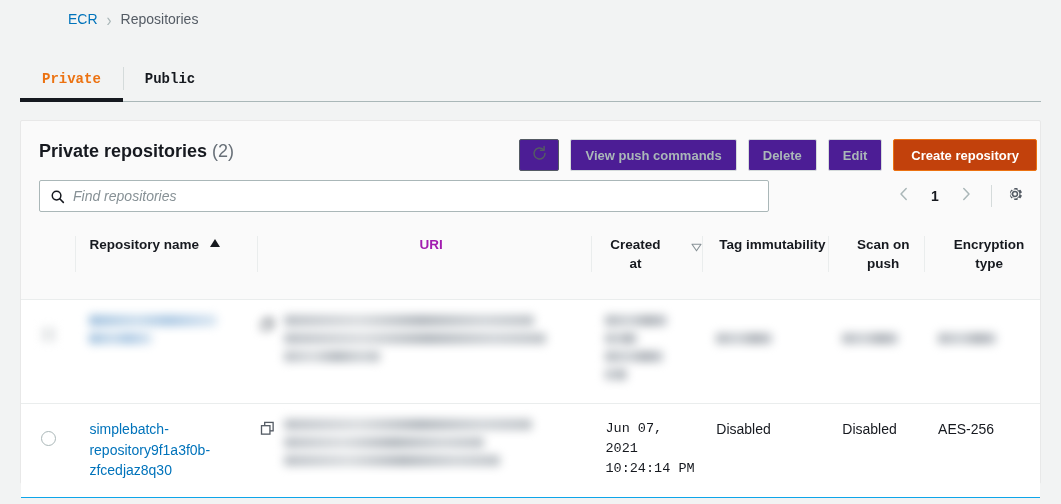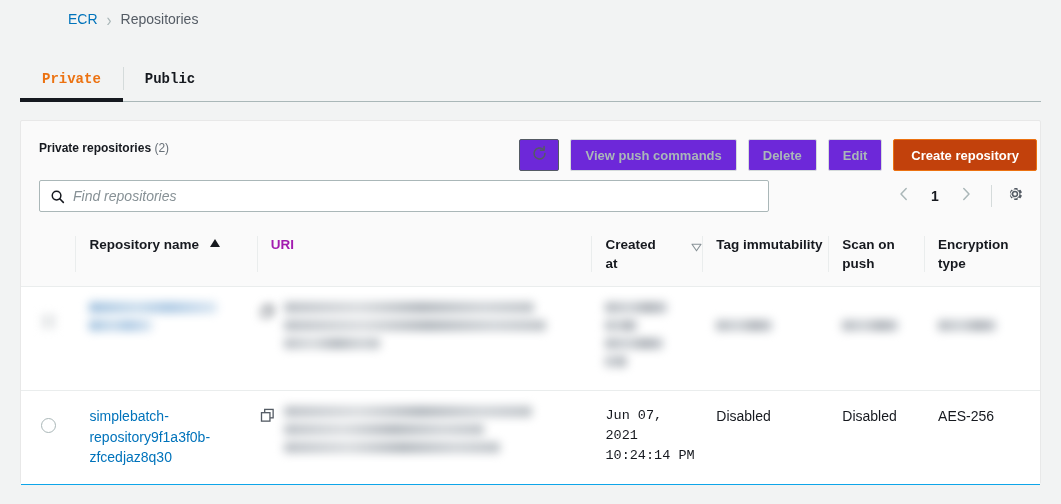--- a/index.html
+++ b/index.html
@@ -49,34 +49,34 @@
   
   .card {
     position: absolute; left: 20px; top: 120px; width: 1021px; height: 364px;
     background: #fafafa;
     border: 1px solid #e8e8e8;
     border-radius: 2px;
   }
   .card-head { position: relative; height: 100px; }
   .card-title {
     position: absolute; left: 18px; top: 20px;
-    font-size: 12px; font-weight: bold; color: #16191f;
+    font-size: 18px; font-weight: bold; color: #16191f;
     white-space: nowrap;
   }
   .card-count { color: #687078; font-weight: normal; }
 
   
   .actions {
     position: absolute; right: 3px; top: 18px;
     display: flex; align-items: center; gap: 11px;
   }
   .btn {
     height: 32px;
     border: 1px solid #aab7b8;
-    background: #6d28d9;
+    background: #4c1d95;
     border-radius: 2px;
     font-family: "Liberation Sans", sans-serif;
     font-size: 13px; font-weight: bold;
     color: #16191f;
     padding: 0 14px;
     cursor: pointer;
     display: flex; align-items: center; justify-content: center;
     white-space: nowrap;
   }
   .btn.icon-btn { width: 40px; padding: 0; border-color: #545b64; }
@@ -121,24 +121,24 @@
   
   table.grid {
     position: absolute; left: 0; right: 0; top: 100px;
     width: 100%;
     border-collapse: collapse;
     table-layout: fixed;
     background: #fff;
   }
   table.grid thead th {
     background: #fafafa;
-    text-align: left;
+    text-align: center;
     vertical-align: top;
     font-size: 13.5px; font-weight: bold; color: #16191f;
-    padding: 14px 0 13px 0;
+    padding: 14px 0 26px 0;
     border-bottom: 1px solid #eaeded;
     line-height: 1.42;
   }
   th .cellpad { position: relative; padding-left: 14px; }
   th.divider .cellpad::before {
     content: ""; position: absolute; left: 0; top: 1px; height: 36px; width: 1px; background: #eaeded;
   }
   th.uri-head .cellpad { color: #a21caf; font-weight: bold; }
   .sort-row { display: flex; align-items: flex-start; }
   .sort-asc {

